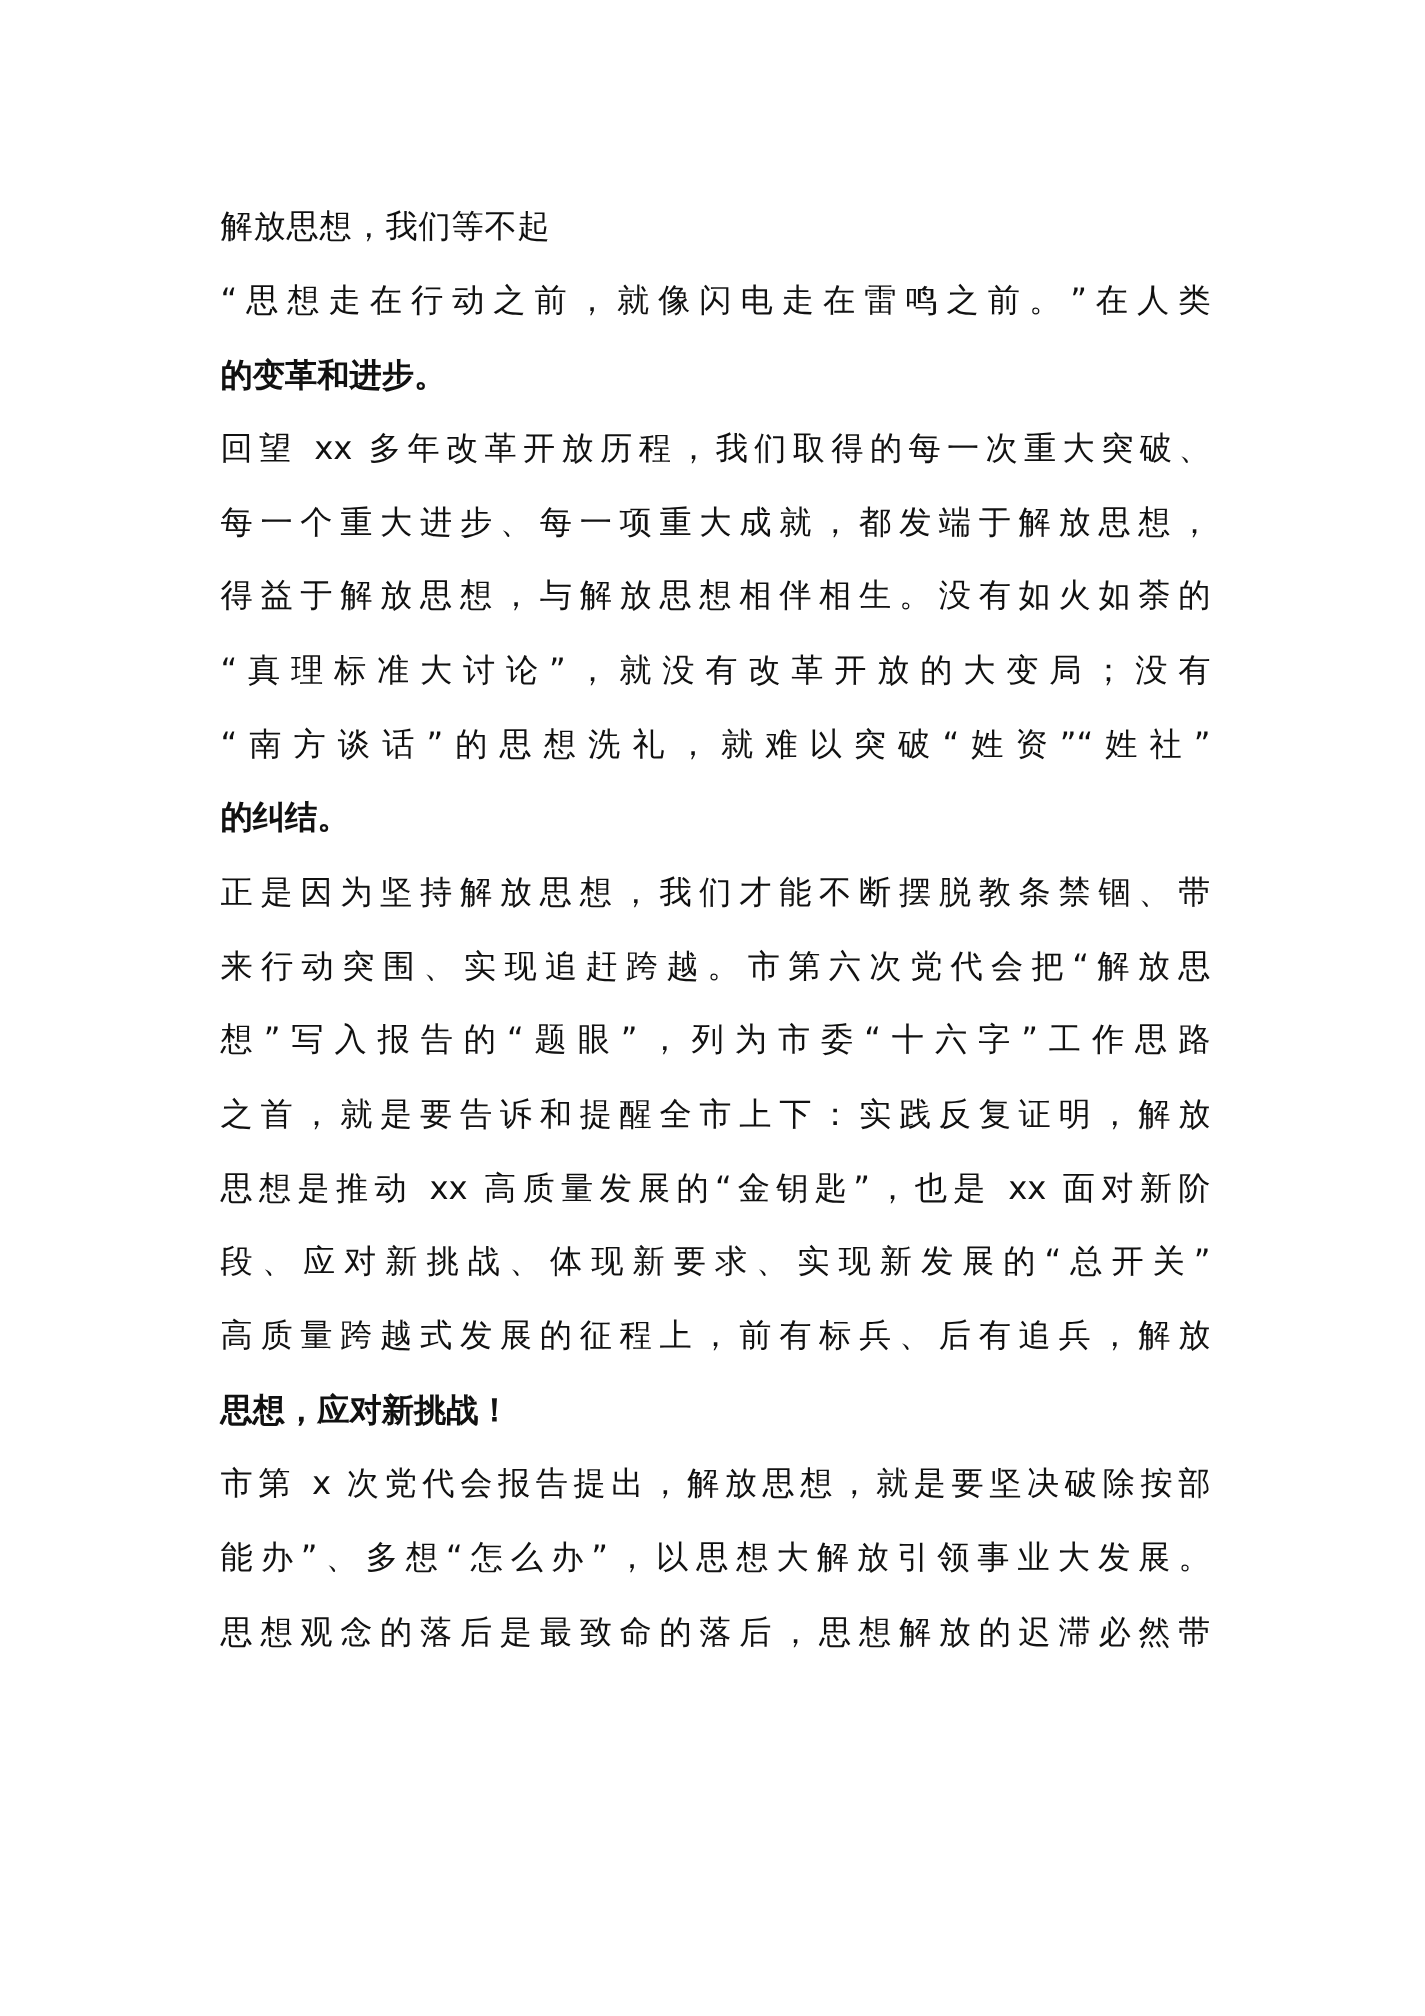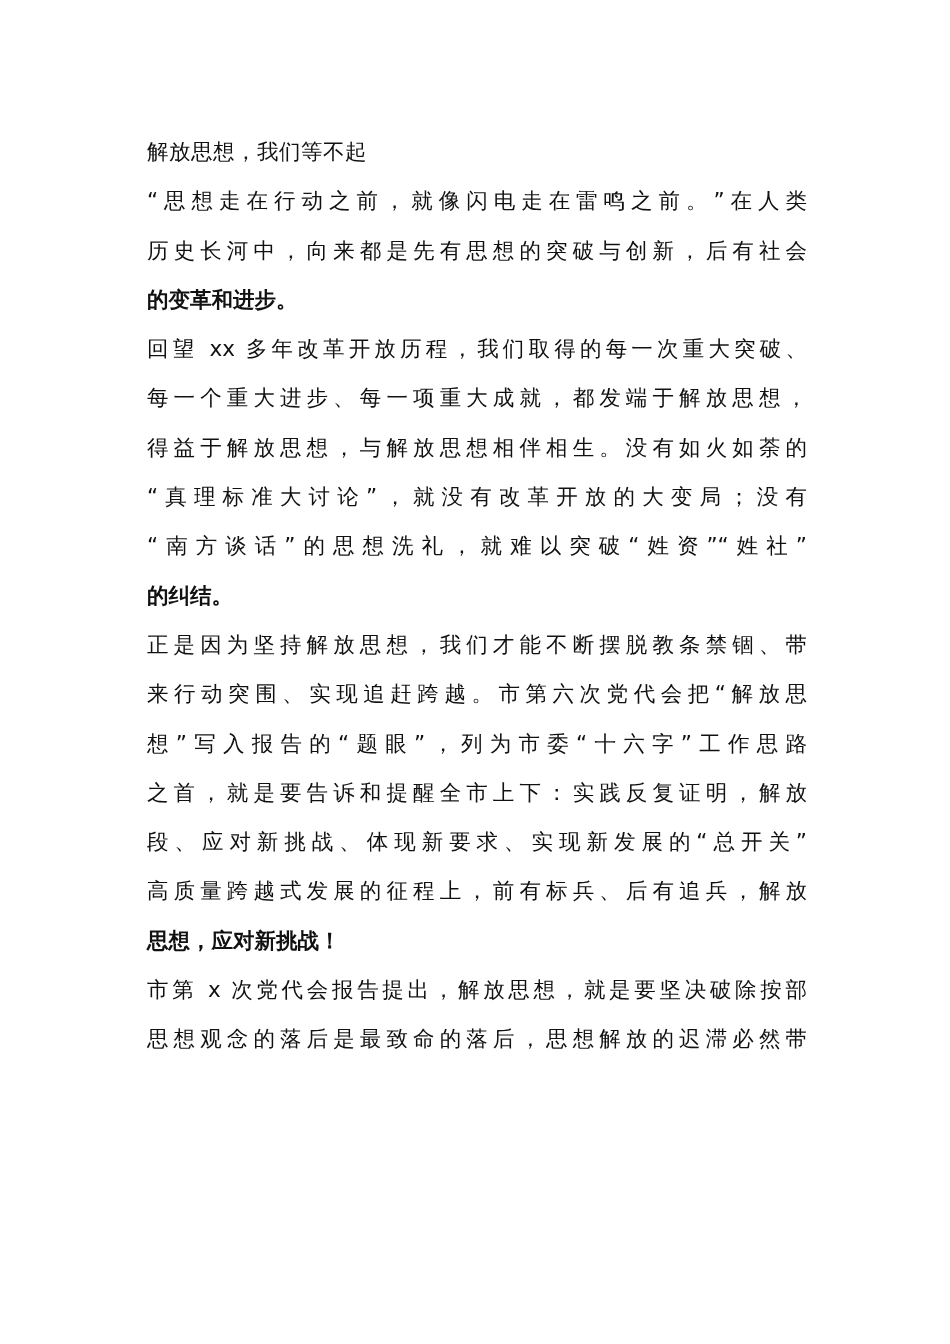--- a/index.html
+++ b/index.html
@@ -49,42 +49,43 @@
 </head>
 <body>
 
 <div class="page">
   <div class="doc">
 
     <div class="line title">解放思想，我们等不起</div>
 
     <div>
       <div class="line">“思想走在行动之前，就像闪电走在雷鸣之前。”在人类</div>
-      <div class="line">历史长河中，向来都是先有思想的突破与创新，后有社会</div>
       <div class="line last">的变革和进步。</div>
     </div>
 
     <div>
       <div class="line">回望 xx 多年改革开放历程，我们取得的每一次重大突破、</div>
       <div class="line">每一个重大进步、每一项重大成就，都发端于解放思想，</div>
       <div class="line">得益于解放思想，与解放思想相伴相生。没有如火如荼的</div>
       <div class="line">“真理标准大讨论”，就没有改革开放的大变局；没有</div>
       <div class="line">“南方谈话”的思想洗礼，就难以突破“姓资”“姓社”</div>
       <div class="line last">的纠结。</div>
     </div>
 
     <div>
       <div class="line">正是因为坚持解放思想，我们才能不断摆脱教条禁锢、带</div>
       <div class="line">来行动突围、实现追赶跨越。市第六次党代会把“解放思</div>
       <div class="line">想”写入报告的“题眼”，列为市委“十六字”工作思路</div>
       <div class="line">之首，就是要告诉和提醒全市上下：实践反复证明，解放</div>
+      <div class="line">思想是推动 xx 高质量发展的“金钥匙”，也是 xx 面对新阶</div>
       <div class="line">段、应对新挑战、体现新要求、实现新发展的“总开关”</div>
       <div class="line">高质量跨越式发展的征程上，前有标兵、后有追兵，解放</div>
       <div class="line last">思想，应对新挑战！</div>
     </div>
 
     <div>
       <div class="line">市第 x 次党代会报告提出，解放思想，就是要坚决破除按部</div>
+      <div class="line">能办”、多想“怎么办”，以思想大解放引领事业大发展。</div>
       <div class="line">思想观念的落后是最致命的落后，思想解放的迟滞必然带</div>
     </div>
 
   </div>
 </div>
 
 </body></html>

